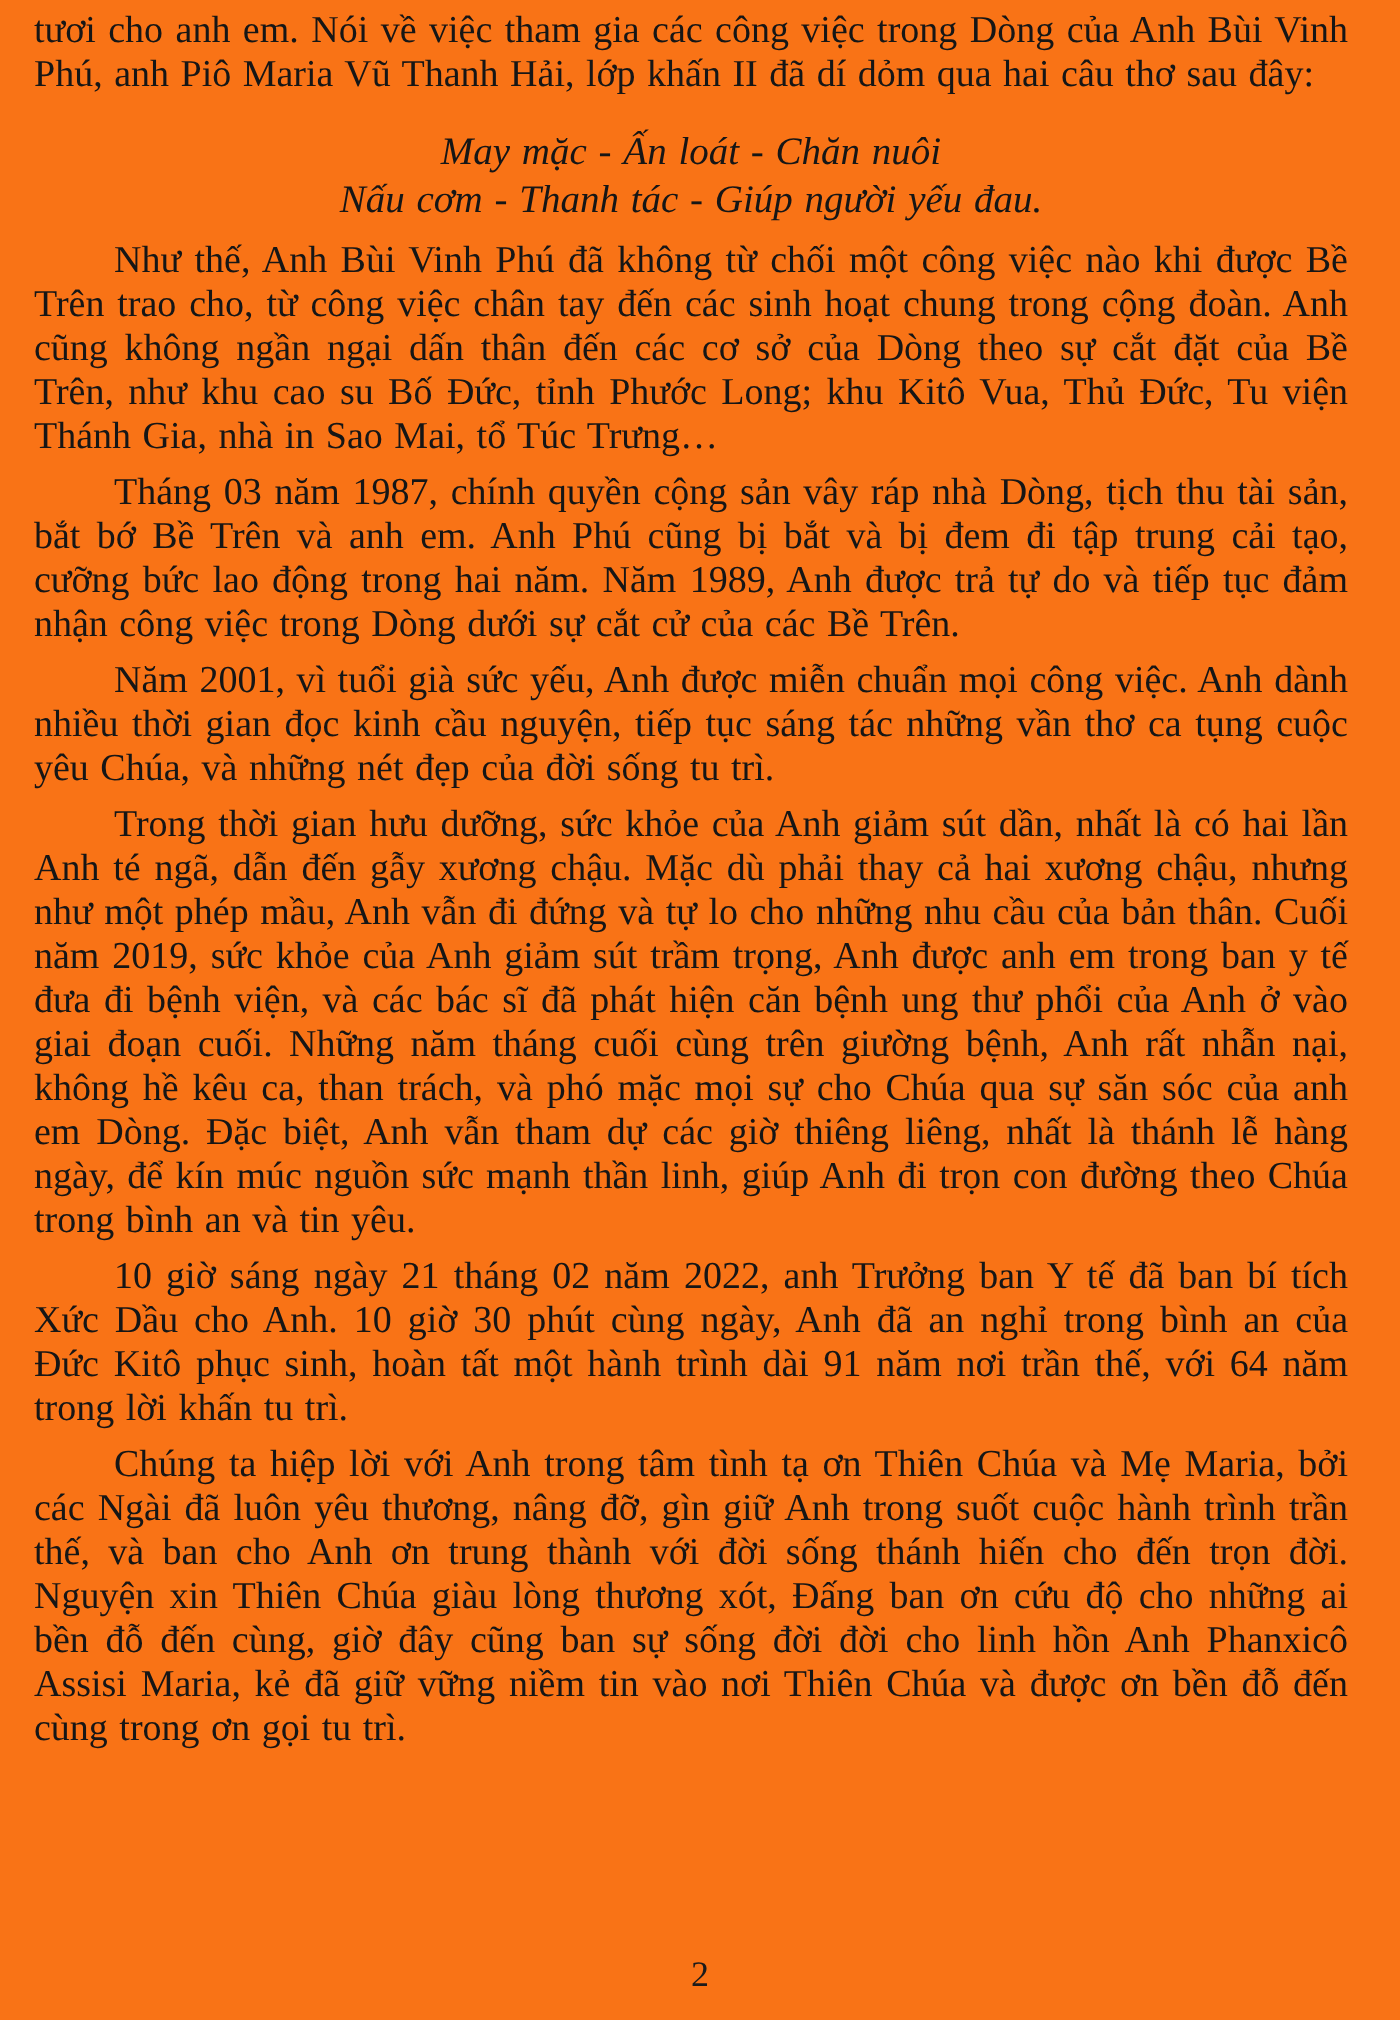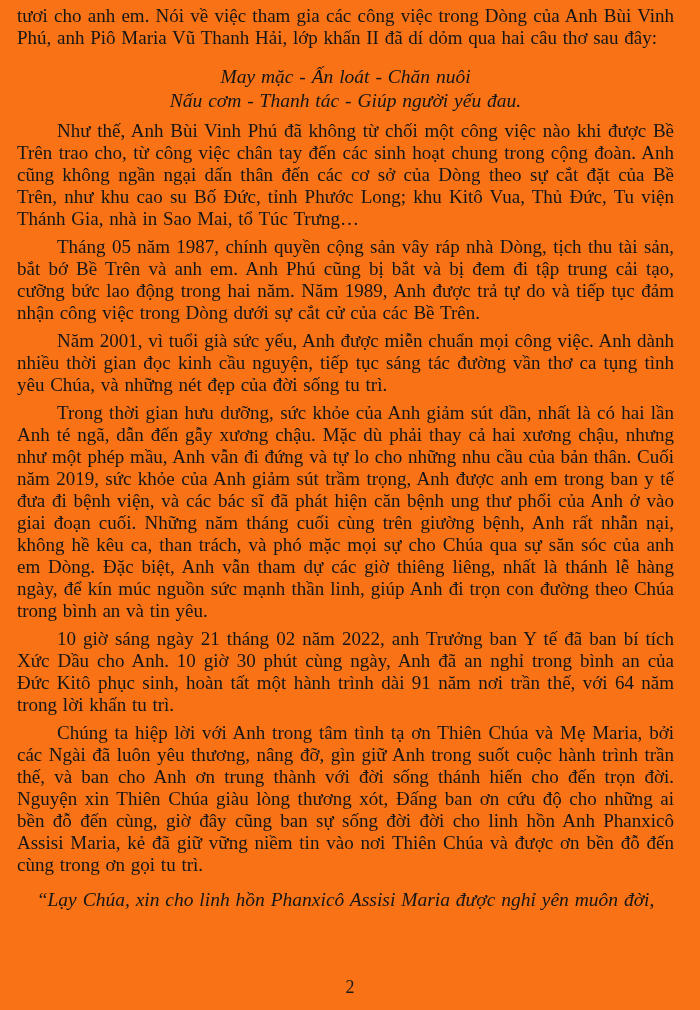--- a/index.html
+++ b/index.html
@@ -79,30 +79,29 @@
 
     <p class="no-indent">tươi cho anh em. Nói về việc tham gia các công việc trong Dòng của Anh Bùi Vinh Phú, anh Piô Maria Vũ Thanh Hải, lớp khấn II đã dí dỏm qua hai câu thơ sau đây:</p>
 
     <div class="poem">
       <p class="poem-line">May mặc - Ấn loát - Chăn nuôi</p>
       <p class="poem-line">Nấu cơm - Thanh tác - Giúp người yếu đau.</p>
     </div>
 
     <p>Như thế, Anh Bùi Vinh Phú đã không từ chối một công việc nào khi được Bề Trên trao cho, từ công việc chân tay đến các sinh hoạt chung trong cộng đoàn. Anh cũng không ngần ngại dấn thân đến các cơ sở của Dòng theo sự cắt đặt của Bề Trên, như khu cao su Bố Đức, tỉnh Phước Long; khu Kitô Vua, Thủ Đức, Tu viện Thánh Gia, nhà in Sao Mai, tổ Túc Trưng…</p>
 
-    <p>Tháng 05 năm 1987, chính quyền cộng sản vây ráp nhà Dòng, tịch thu tài sản, bắt bớ Bề Trên và anh em. Anh Phú cũng bị bắt và bị đem đi tập trung cải tạo, cưỡng bức lao động trong hai năm. Năm 1989, Anh được trả tự do và tiếp tục đảm nhận công việc trong Dòng dưới sự cắt cử của các Bề Trên.</p>
+    <p>Tháng 03 năm 1987, chính quyền cộng sản vây ráp nhà Dòng, tịch thu tài sản, bắt bớ Bề Trên và anh em. Anh Phú cũng bị bắt và bị đem đi tập trung cải tạo, cưỡng bức lao động trong hai năm. Năm 1989, Anh được trả tự do và tiếp tục đảm nhận công việc trong Dòng dưới sự cắt cử của các Bề Trên.</p>
 
-    <p>Năm 2001, vì tuổi già sức yếu, Anh được miễn chuẩn mọi công việc. Anh dành nhiều thời gian đọc kinh cầu nguyện, tiếp tục sáng tác đường vần thơ ca tụng tình yêu Chúa, và những nét đẹp của đời sống tu trì.</p>
+    <p>Năm 2001, vì tuổi già sức yếu, Anh được miễn chuẩn mọi công việc. Anh dành nhiều thời gian đọc kinh cầu nguyện, tiếp tục sáng tác những vần thơ ca tụng cuộc yêu Chúa, và những nét đẹp của đời sống tu trì.</p>
 
     <p>Trong thời gian hưu dưỡng, sức khỏe của Anh giảm sút dần, nhất là có hai lần Anh té ngã, dẫn đến gẫy xương chậu. Mặc dù phải thay cả hai xương chậu, nhưng như một phép mầu, Anh vẫn đi đứng và tự lo cho những nhu cầu của bản thân. Cuối năm 2019, sức khỏe của Anh giảm sút trầm trọng, Anh được anh em trong ban y tế đưa đi bệnh viện, và các bác sĩ đã phát hiện căn bệnh ung thư phổi của Anh ở vào giai đoạn cuối. Những năm tháng cuối cùng trên giường bệnh, Anh rất nhẫn nại, không hề kêu ca, than trách, và phó mặc mọi sự cho Chúa qua sự săn sóc của anh em Dòng. Đặc biệt, Anh vẫn tham dự các giờ thiêng liêng, nhất là thánh lễ hàng ngày, để kín múc nguồn sức mạnh thần linh, giúp Anh đi trọn con đường theo Chúa trong bình an và tin yêu.</p>
 
     <p>10 giờ sáng ngày 21 tháng 02 năm 2022, anh Trưởng ban Y tế đã ban bí tích Xức Dầu cho Anh. 10 giờ 30 phút cùng ngày, Anh đã an nghỉ trong bình an của Đức Kitô phục sinh, hoàn tất một hành trình dài 91 năm nơi trần thế, với 64 năm trong lời khấn tu trì.</p>
 
     <p>Chúng ta hiệp lời với Anh trong tâm tình tạ ơn Thiên Chúa và Mẹ Maria, bởi các Ngài đã luôn yêu thương, nâng đỡ, gìn giữ Anh trong suốt cuộc hành trình trần thế, và ban cho Anh ơn trung thành với đời sống thánh hiến cho đến trọn đời. Nguyện xin Thiên Chúa giàu lòng thương xót, Đấng ban ơn cứu độ cho những ai bền đỗ đến cùng, giờ đây cũng ban sự sống đời đời cho linh hồn Anh Phanxicô Assisi Maria, kẻ đã giữ vững niềm tin vào nơi Thiên Chúa và được ơn bền đỗ đến cùng trong ơn gọi tu trì.</p>
 
     <div class="closing-quote">
-      <p class="quote-line">“Lạy Chúa, xin cho linh hồn Phanxicô Assisi Maria được nghỉ yên muôn đời,</p>
     </div>
 
   </div>
 
   <div class="page-number">2</div>
 </div>
 
 </body></html>

